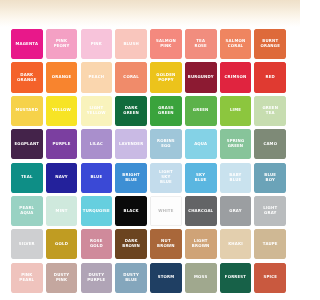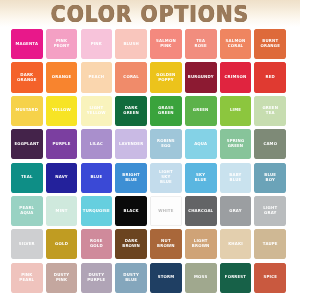--- a/index.html
+++ b/index.html
@@ -106,23 +106,20 @@
   }
   .swatch.outlined {
     box-shadow: inset 0 0 0 0.6px #e2e2e2;
   }
 </style>
 </head>
 <body>
 
 <div id="page">
 
-  <div id="title-wrap">
-    <div id="page-title">COLOR OPTIONS</div>
-  </div>
 
   <div id="grid">
       <div class="row">
         <div class="swatch" style="background: rgb(232, 24, 138);">
           <span class="lbl" style="color: rgb(255, 255, 255);">MAGENTA</span>
         </div>
         <div class="swatch" style="background: rgb(244, 160, 196);">
           <span class="lbl" style="color: rgb(255, 255, 255);">PINK PEONY</span>
         </div>
         <div class="swatch" style="background: rgb(247, 195, 218);">

